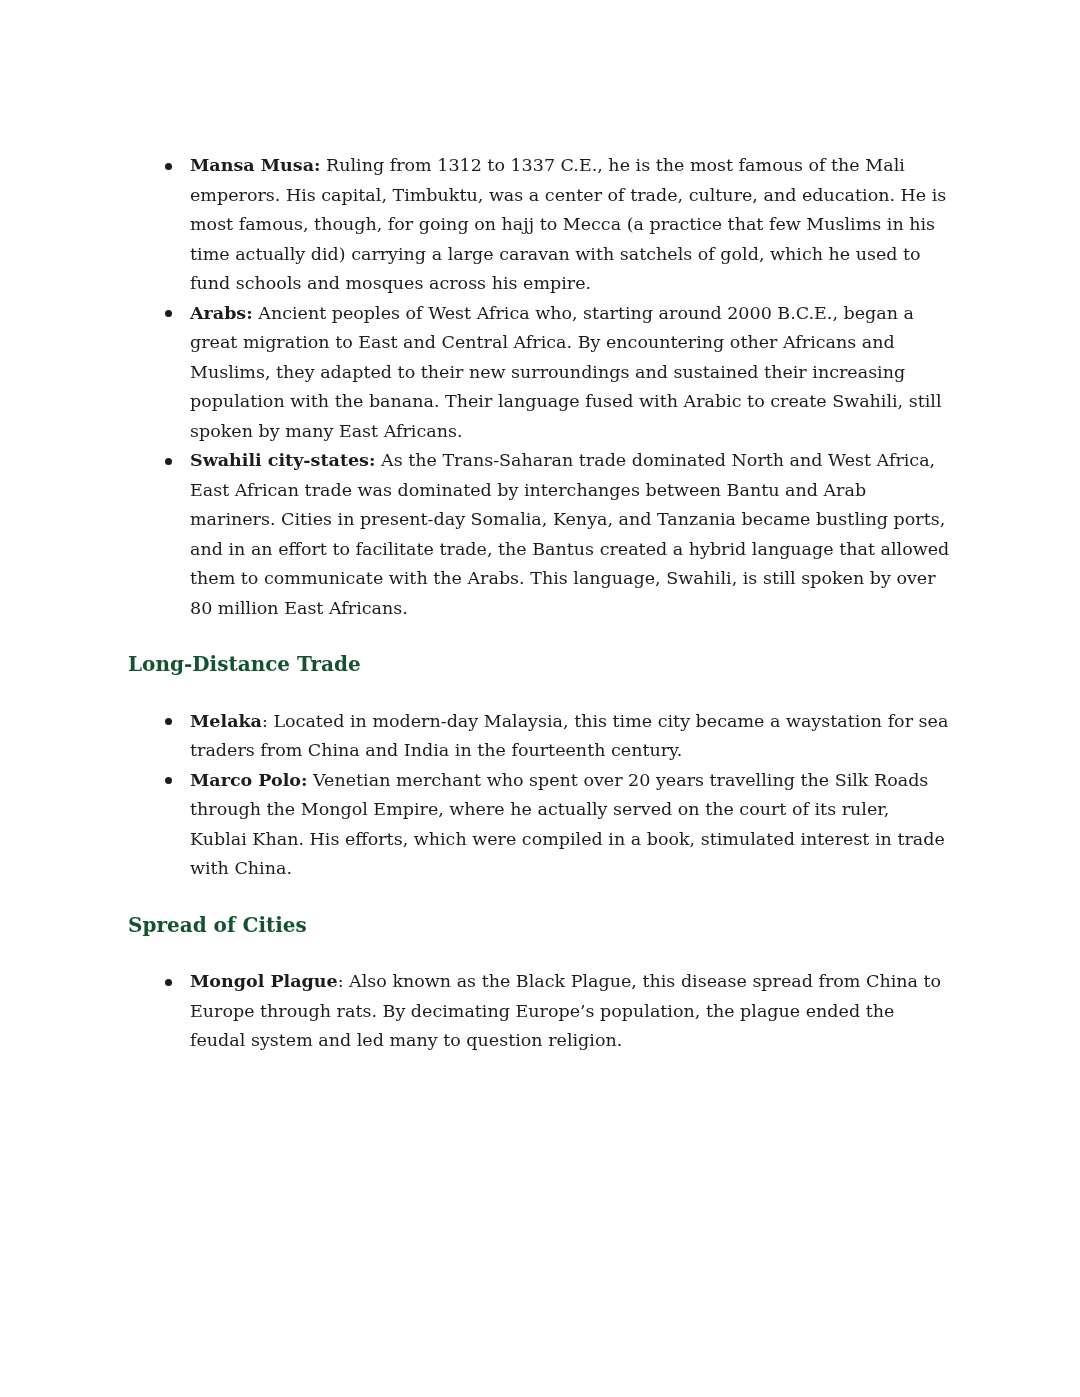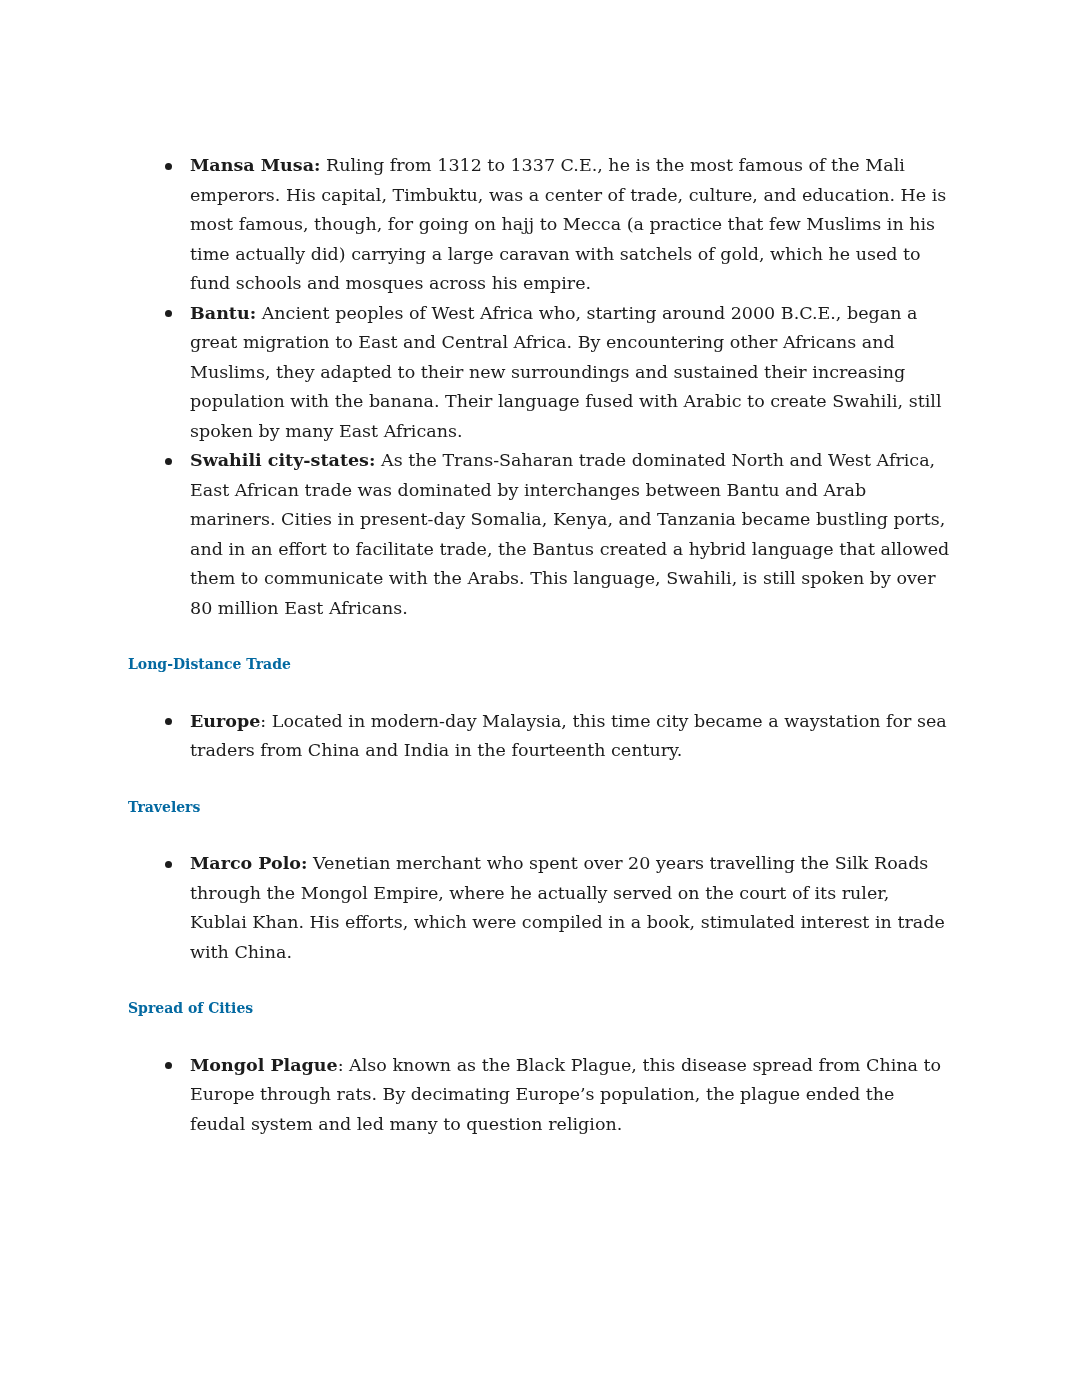--- a/index.html
+++ b/index.html
@@ -35,61 +35,60 @@
     top: 11.5px;
     width: 7px;
     height: 7px;
     border-radius: 50%;
     background: #1c1c1c;
   }
   .term {
     font-weight: 700;
   }
   .section-heading {
-    font-size: 14px;
+    font-size: 20px;
     line-height: 29.5px;
     font-weight: 700;
     margin: 27px 0 27px 0;
-    color: #0369a1;
+    color: #14532d;
   }
 </style>
 </head>
 <body>
 
 <div class="page">
 
   <section>
     <ul class="glossary-list">
       <li class="glossary-item">
         <span class="bullet-dot"></span>
         <span class="term">Mansa Musa:</span><span> Ruling from 1312 to 1337 C.E., he is the most famous of the Mali emperors. His capital, Timbuktu, was a center of trade, culture, and education. He is most famous, though, for going on hajj to Mecca (a practice that few Muslims in his time actually did) carrying a large caravan with satchels of gold, which he used to fund schools and mosques across his empire.</span>
       </li>
       <li class="glossary-item">
         <span class="bullet-dot"></span>
-        <span class="term">Bantu:</span><span> Ancient peoples of West Africa who, starting around 2000 B.C.E., began a great migration to East and Central Africa. By encountering other Africans and Muslims, they adapted to their new surroundings and sustained their increasing population with the banana. Their language fused with Arabic to create Swahili, still spoken by many East Africans.</span>
+        <span class="term">Arabs:</span><span> Ancient peoples of West Africa who, starting around 2000 B.C.E., began a great migration to East and Central Africa. By encountering other Africans and Muslims, they adapted to their new surroundings and sustained their increasing population with the banana. Their language fused with Arabic to create Swahili, still spoken by many East Africans.</span>
       </li>
       <li class="glossary-item">
         <span class="bullet-dot"></span>
         <span class="term">Swahili city-states:</span><span> As the Trans-Saharan trade dominated North and West Africa, East African trade was dominated by interchanges between Bantu and Arab mariners. Cities in present-day Somalia, Kenya, and Tanzania became bustling ports, and in an effort to facilitate trade, the Bantus created a hybrid language that allowed them to communicate with the Arabs. This language, Swahili, is still spoken by over 80 million East Africans.</span>
       </li>
     </ul>
   </section>
 
   <section>
     <h2 class="section-heading">Long-Distance Trade</h2>
     <ul class="glossary-list">
       <li class="glossary-item">
         <span class="bullet-dot"></span>
-        <span class="term">Europe</span><span>: Located in modern-day Malaysia, this time city became a waystation for sea traders from China and India in the fourteenth century.</span>
+        <span class="term">Melaka</span><span>: Located in modern-day Malaysia, this time city became a waystation for sea traders from China and India in the fourteenth century.</span>
       </li>
     </ul>
   </section>
 
   <section>
-    <h2 class="section-heading">Travelers</h2>
     <ul class="glossary-list">
       <li class="glossary-item">
         <span class="bullet-dot"></span>
         <span class="term">Marco Polo:</span><span> Venetian merchant who spent over 20 years travelling the Silk Roads through the Mongol Empire, where he actually served on the court of its ruler, Kublai Khan. His efforts, which were compiled in a book, stimulated interest in trade with China.</span>
       </li>
     </ul>
   </section>
 
   <section>
     <h2 class="section-heading">Spread of Cities</h2>

